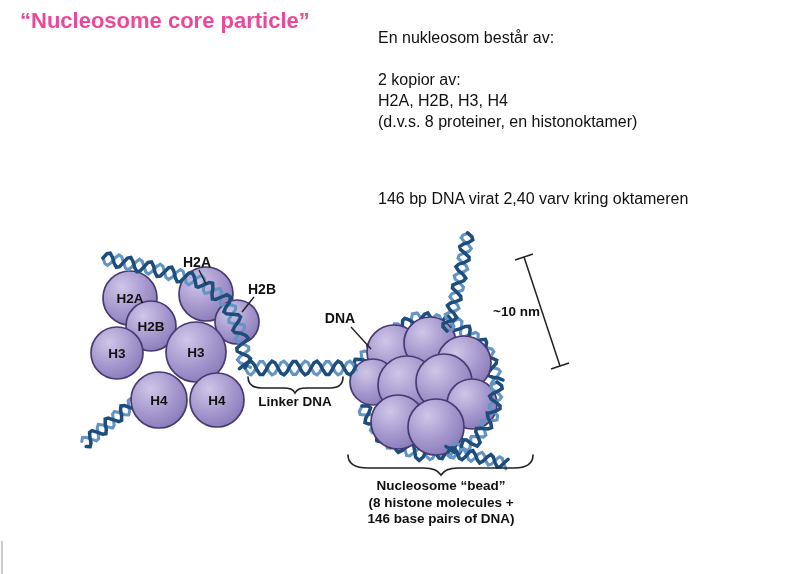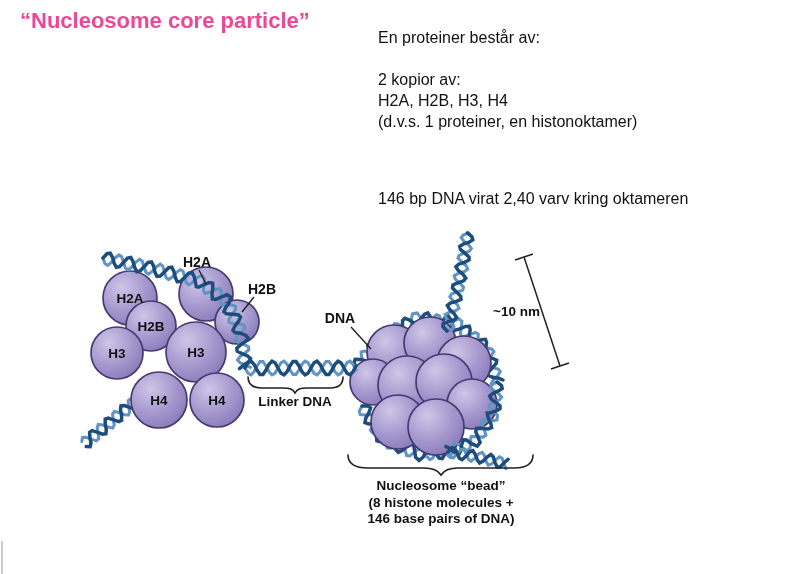--- a/index.html
+++ b/index.html
@@ -27,25 +27,25 @@
   .edge-artifact{
     position:absolute;left:1px;top:541px;width:2px;height:33px;background:#cbcbcb;
   }
 </style>
 </head>
 <body>
 
 <div class="slide-title">“Nucleosome core particle”</div>
 
 <div class="info-block">
-  <div class="gap-small">En proteiner består av:</div>
+  <div class="gap-small">En nukleosom består av:</div>
   <div class="gap-big">
     <div>2 kopior av:</div>
     <div>H2A, H2B, H3, H4</div>
-    <div>(d.v.s. 1 proteiner, en histonoktamer)</div>
+    <div>(d.v.s. 8 proteiner, en histonoktamer)</div>
   </div>
   <div>146 bp DNA virat 2,40 varv kring oktameren</div>
 </div>
 
 <svg class="diagram" width="802" height="574" viewBox="0 0 802 574">
   <defs>
     <radialGradient id="sphGrad" cx="35%" cy="30%" r="80%">
       <stop offset="0%" stop-color="#cfc6e8"></stop>
       <stop offset="55%" stop-color="#a698ce"></stop>
       <stop offset="100%" stop-color="#8577b6"></stop>

